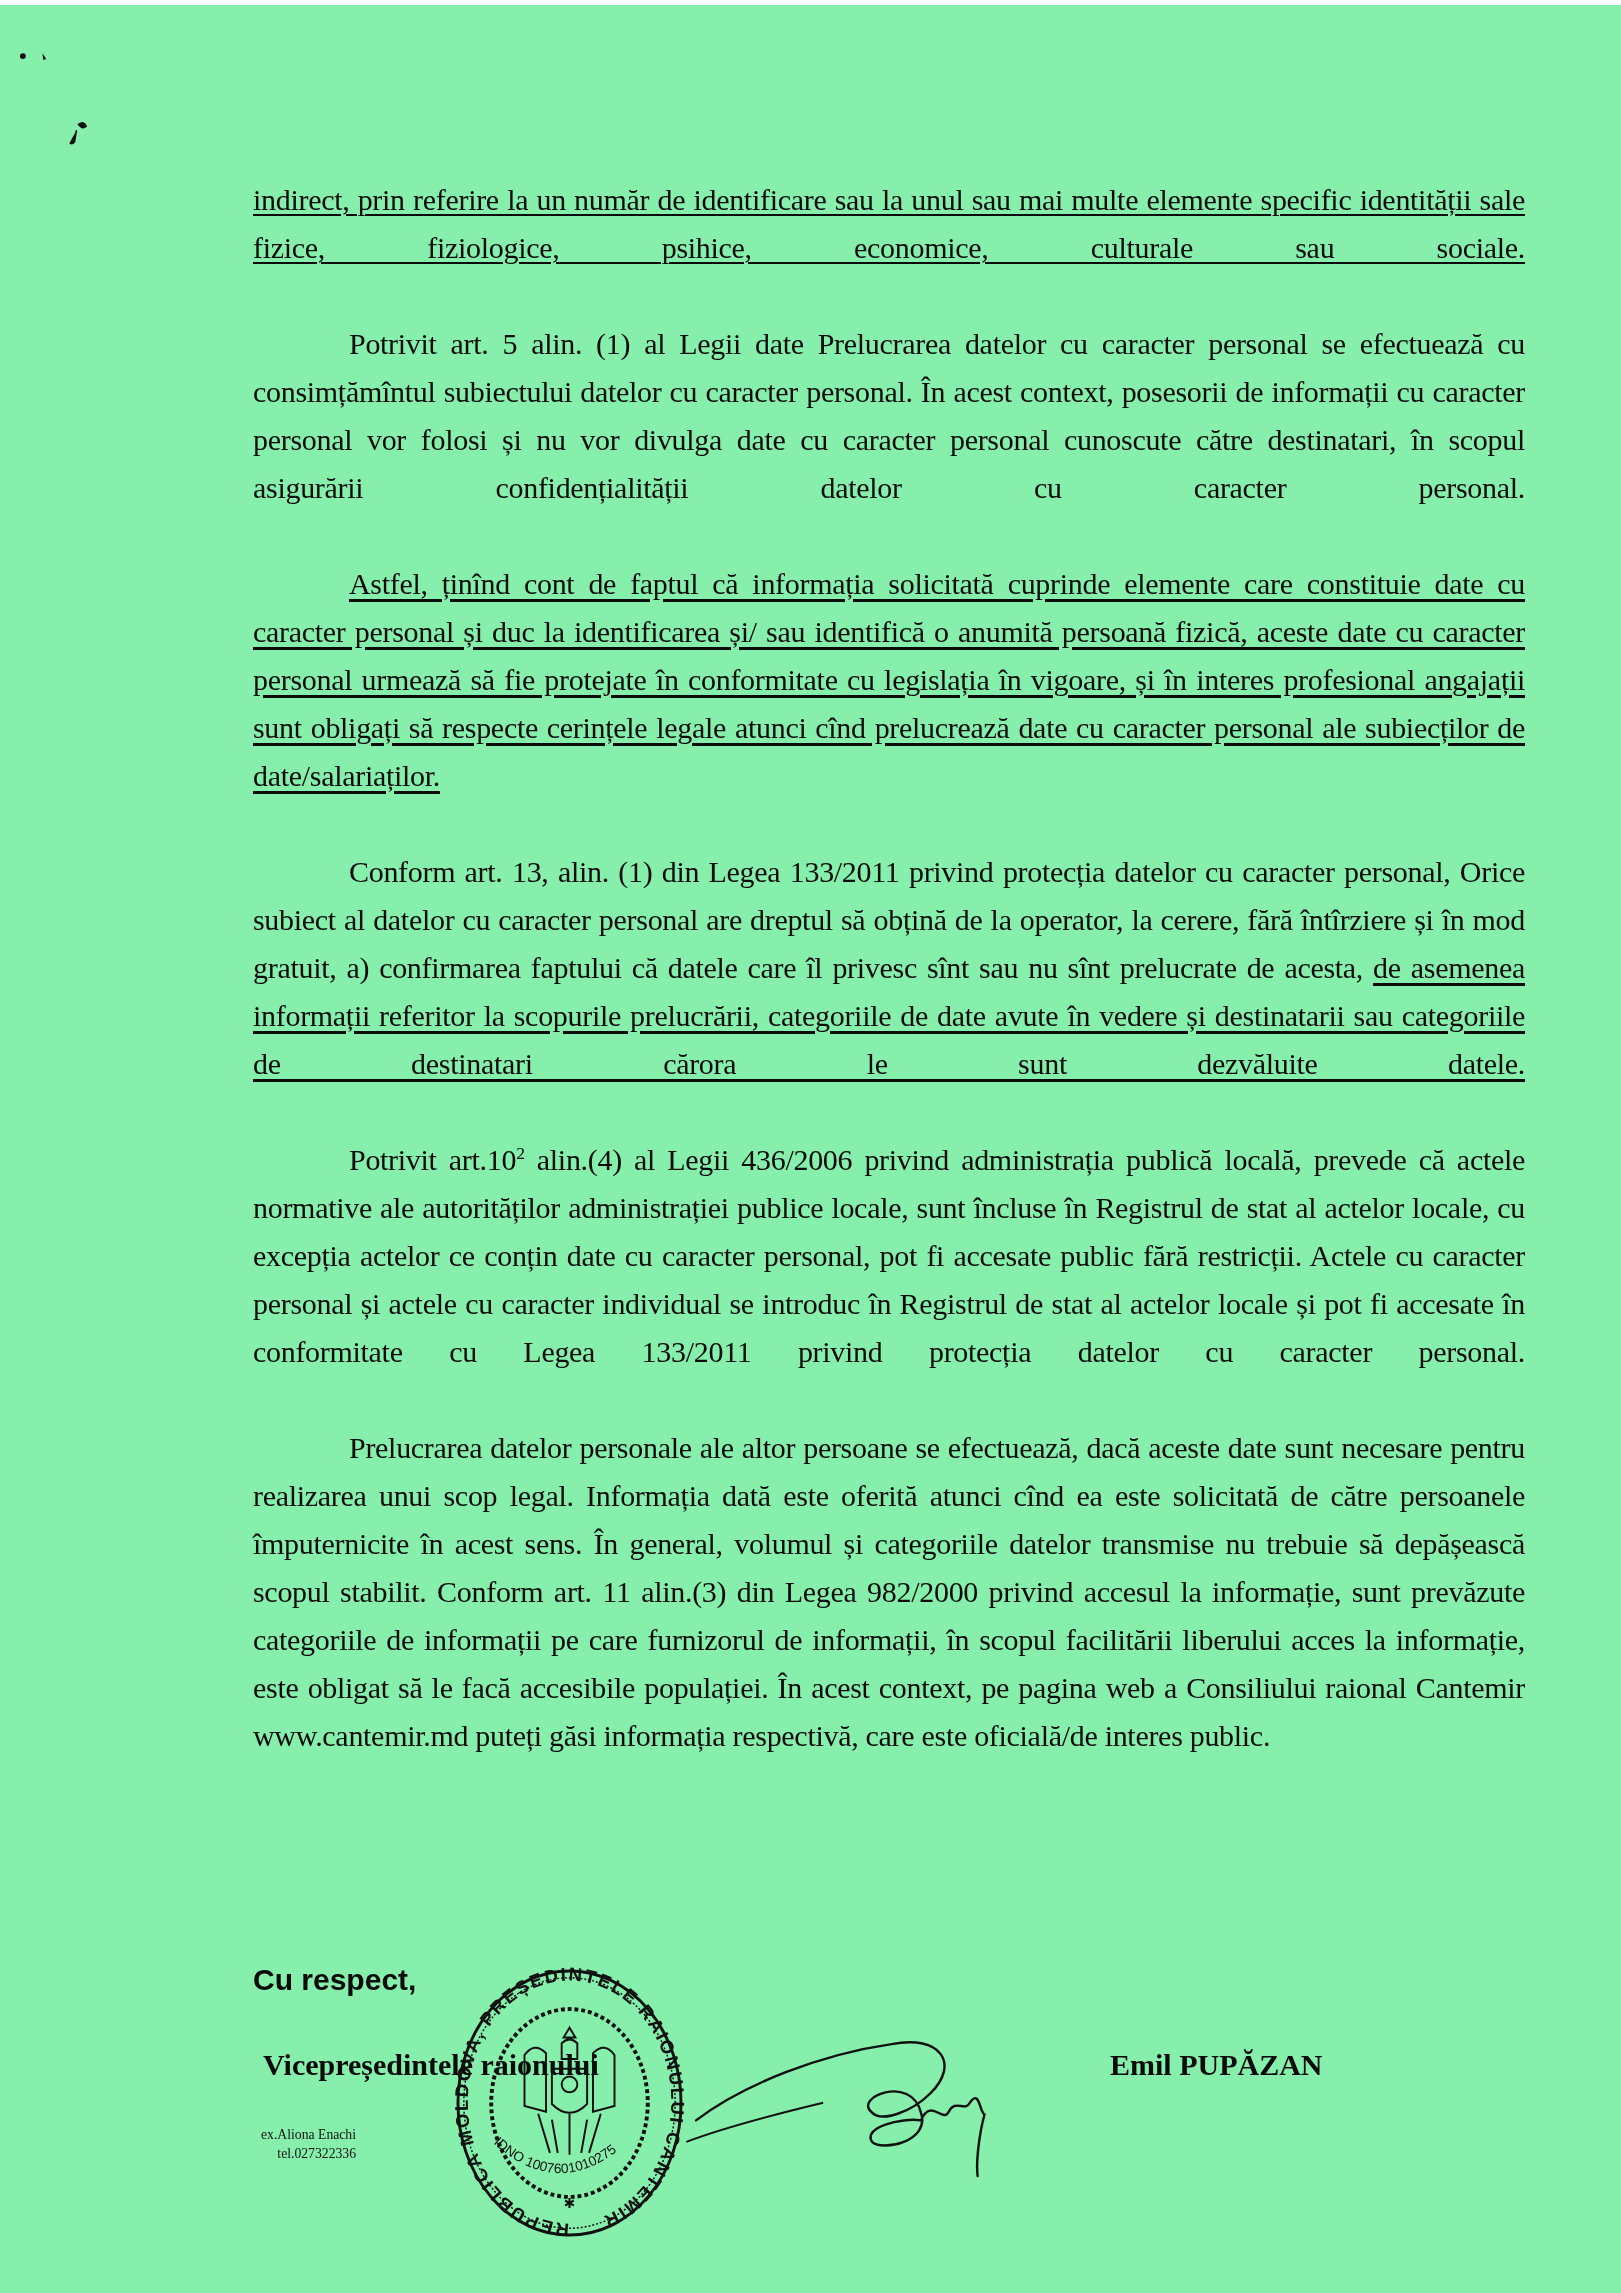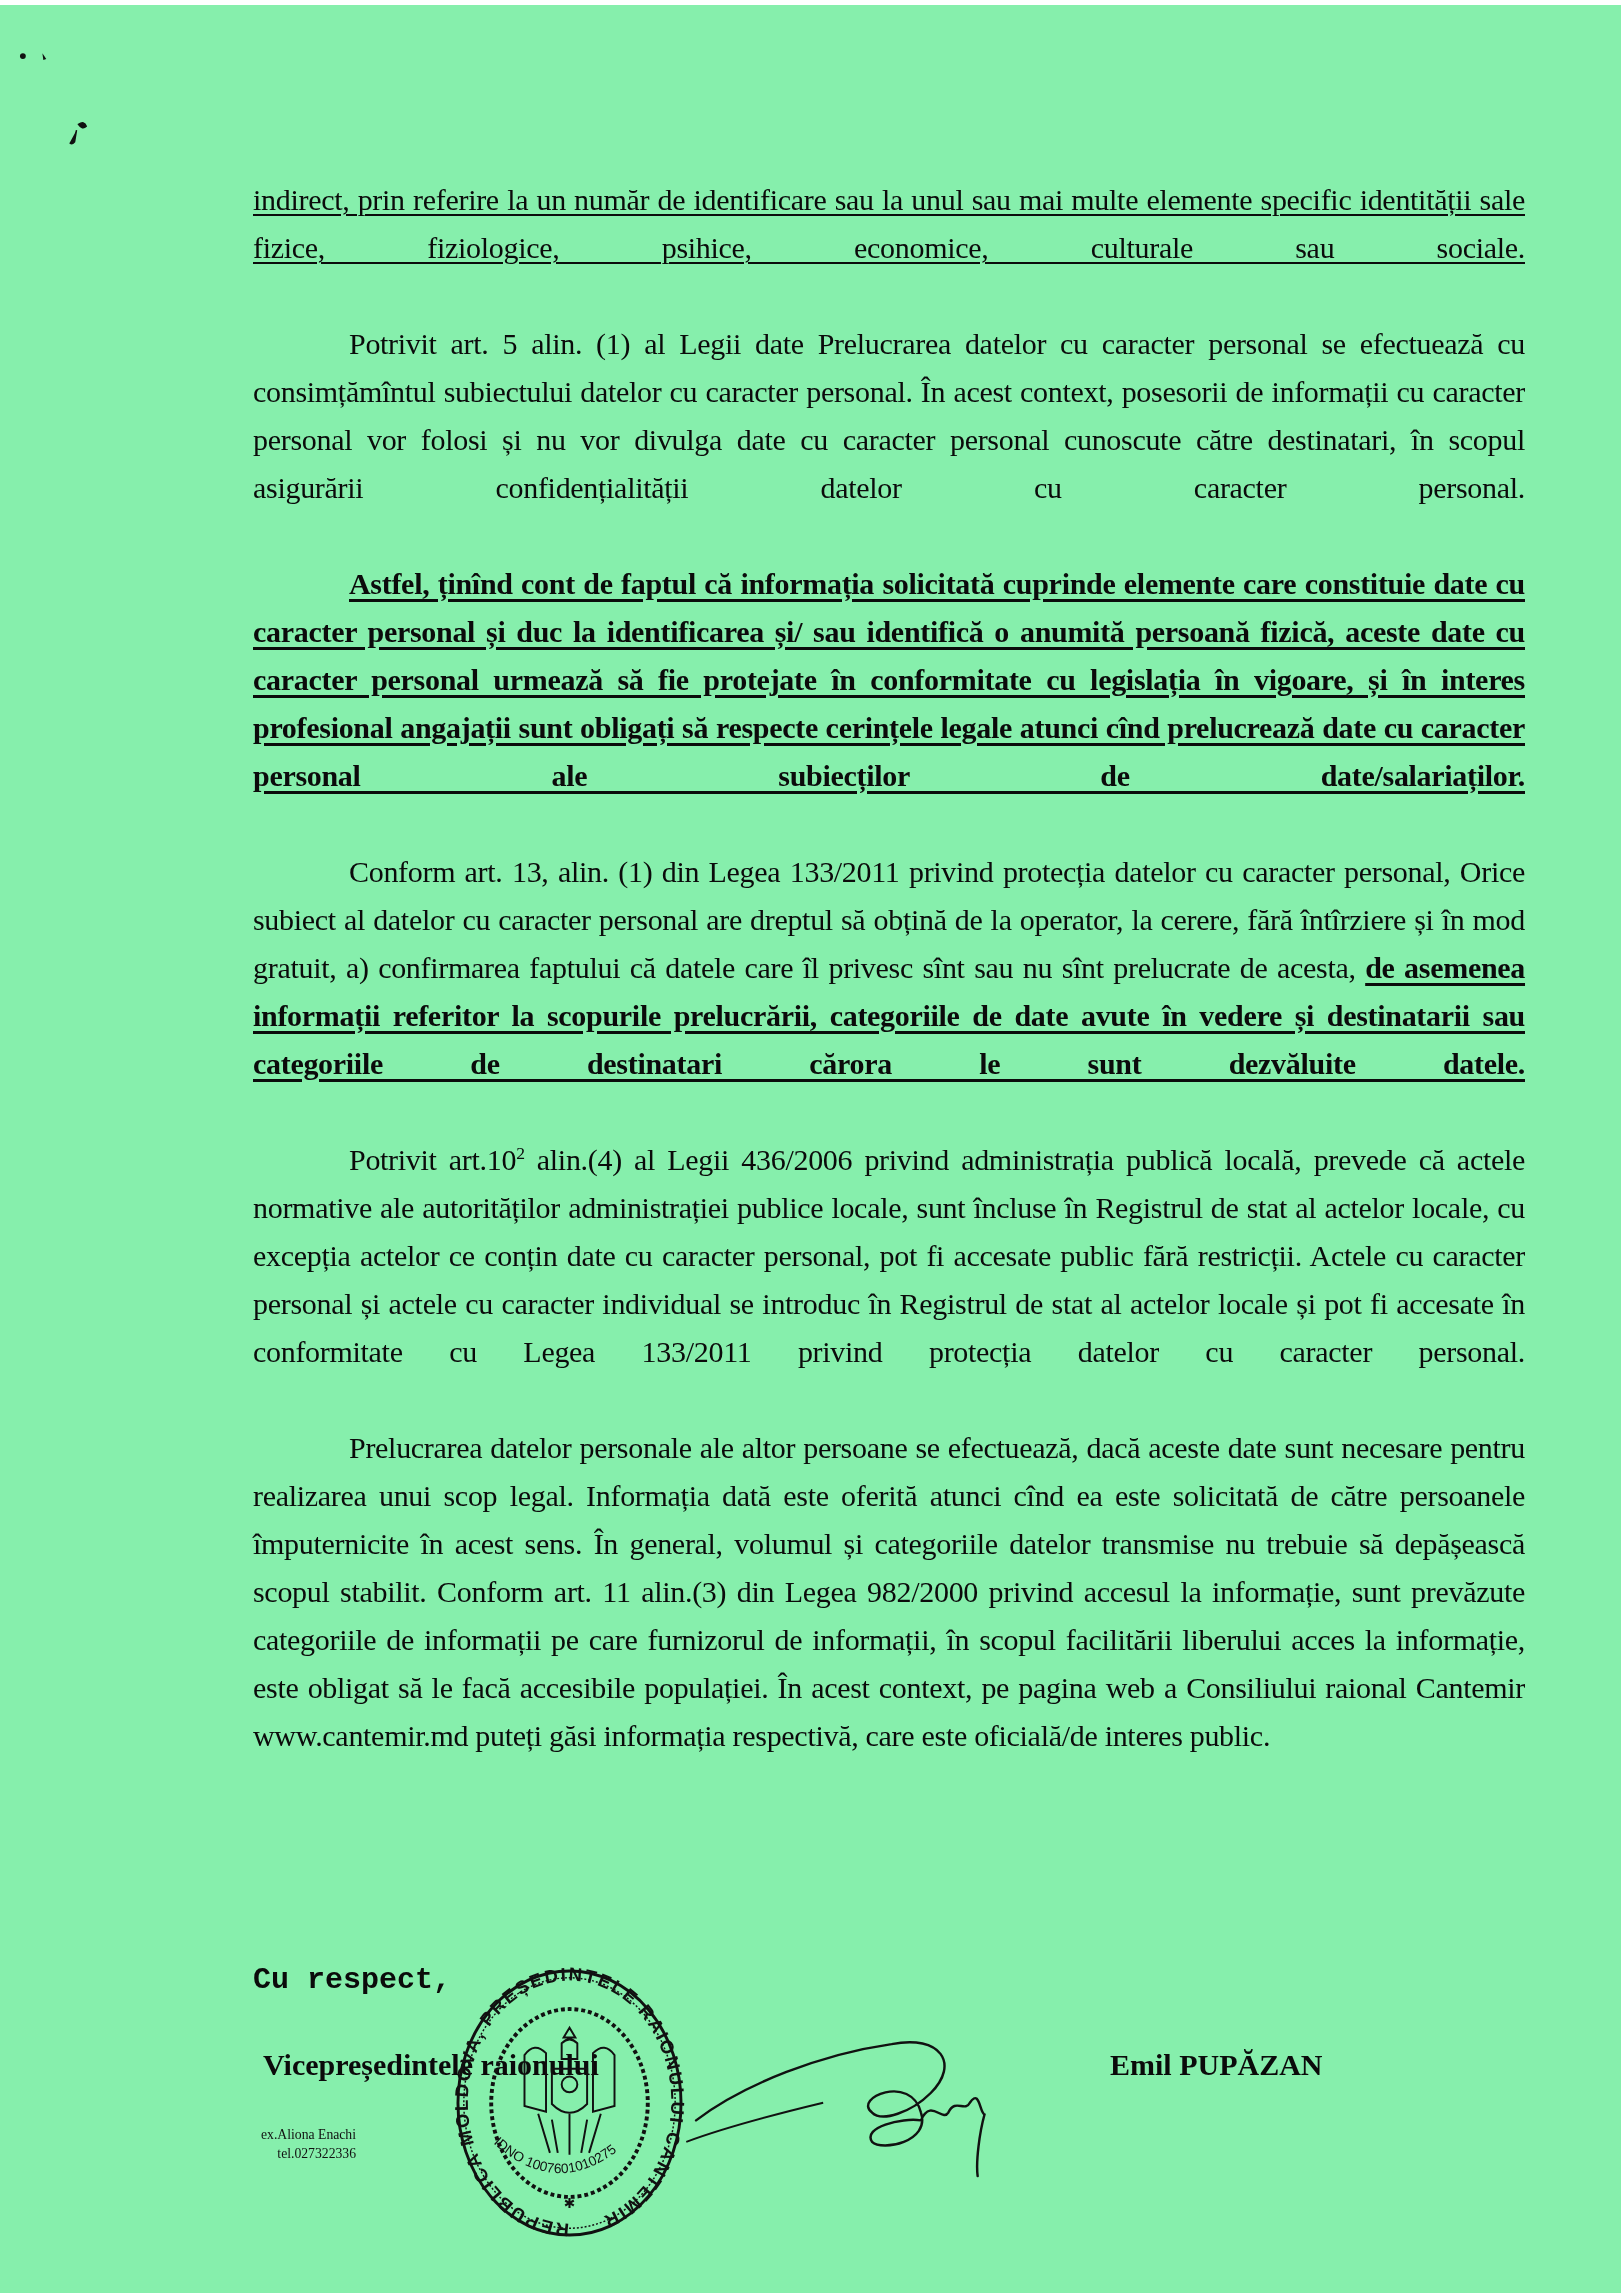--- a/index.html
+++ b/index.html
@@ -8,24 +8,24 @@
   .text-block {
     position:absolute; left:253px; width:1272px; top:171px;
     font-family:"Liberation Serif", serif; font-size:30px; line-height:48px;
     color:#0b0b0b; text-align:justify; letter-spacing:-0.3px;
   }
   .p { margin:0; text-indent:0; }
   .p.indent { text-indent:96px; }
   .p::after { content:""; display:inline-block; width:100%; height:0; }
   .p.last-left::after { display:none; }
   .u { text-decoration:underline; text-decoration-thickness:2px; text-underline-offset:3.9px; }
-  .bu { font-weight:bold; text-decoration:underline; text-decoration-thickness:2.9px; text-underline-offset:4.9px; }
+  .bu { font-weight:normal; text-decoration:underline; text-decoration-thickness:2.9px; text-underline-offset:4.9px; }
   sup { font-size:17.6px; line-height:0; vertical-align:super; }
   .link { text-decoration-thickness:2px; text-underline-offset:3.9px; color:#0b0b0b; cursor:pointer; }
-  .closing { position:absolute; left:253px; top:1958px; font-family:Liberation Mono, monospace; font-weight:bold; font-size:30px; color:#0b0b0b; }
+  .closing { position:absolute; left:253px; top:1958px; font-family:Liberation Sans, sans-serif; font-weight:bold; font-size:30px; color:#0b0b0b; }
   .role { position:absolute; left:263px; top:2043px; font-family:"Liberation Serif", serif; font-weight:bold; font-size:30px; color:#0b0b0b; }
   .name { position:absolute; left:1081px; top:2043px; font-family:"Liberation Serif", serif; font-weight:bold; font-size:30px; color:#0b0b0b;margin-left:29px; }
   .executor { position:absolute; left:261px; top:2121px; font-family:"Liberation Serif", serif; font-size:13.7px; line-height:18.6px; color:#111;text-align:right; }
   .stamp { position:absolute; left:454px; top:1962px; width:231px; height:272px; }
   .signature { position:absolute; left:686px; top:2000px; width:333px; height:176px; }
   .specks { position:absolute; left:17.6px; top:39px; width:78px; height:108px; }
 </style>
 </head>
 <body>
 

